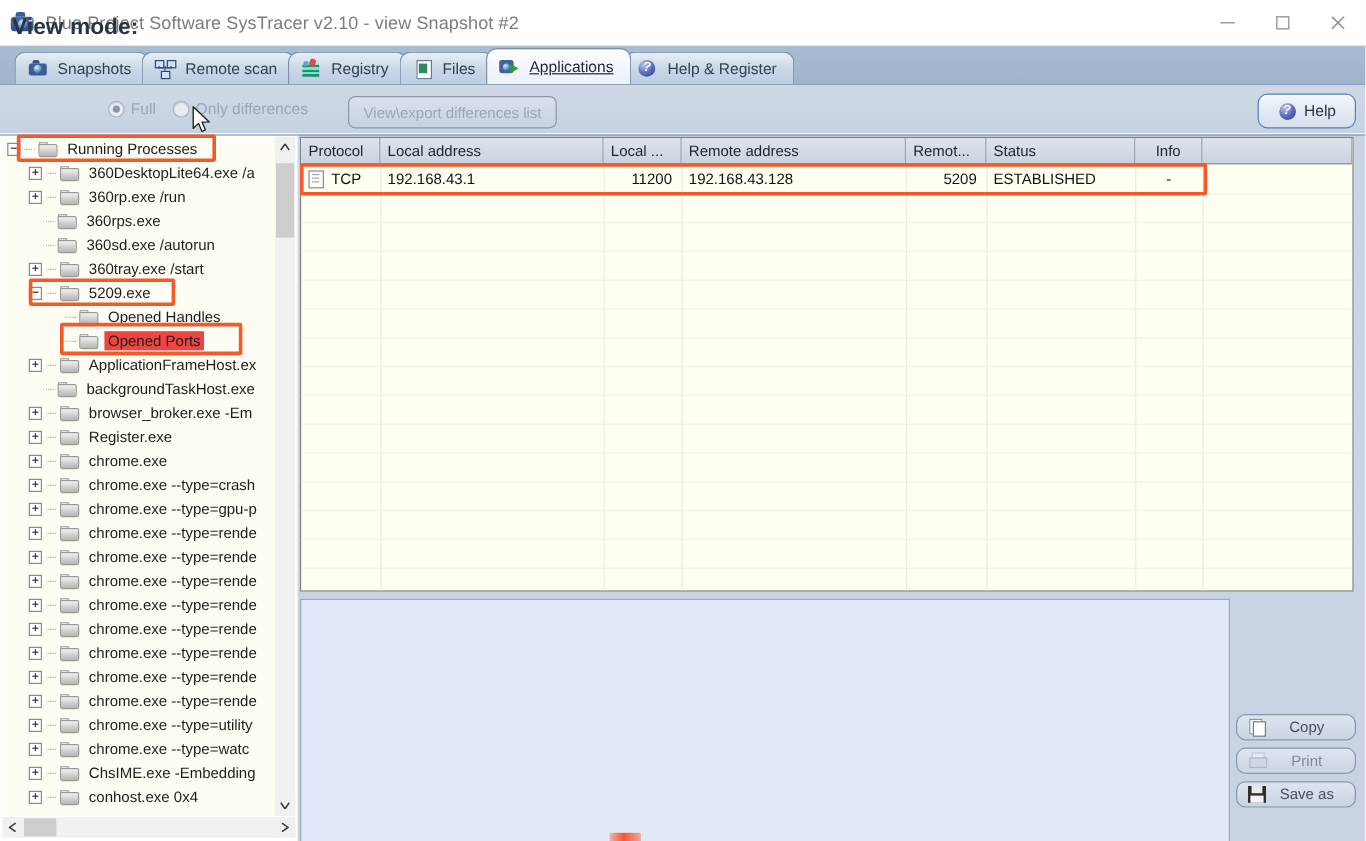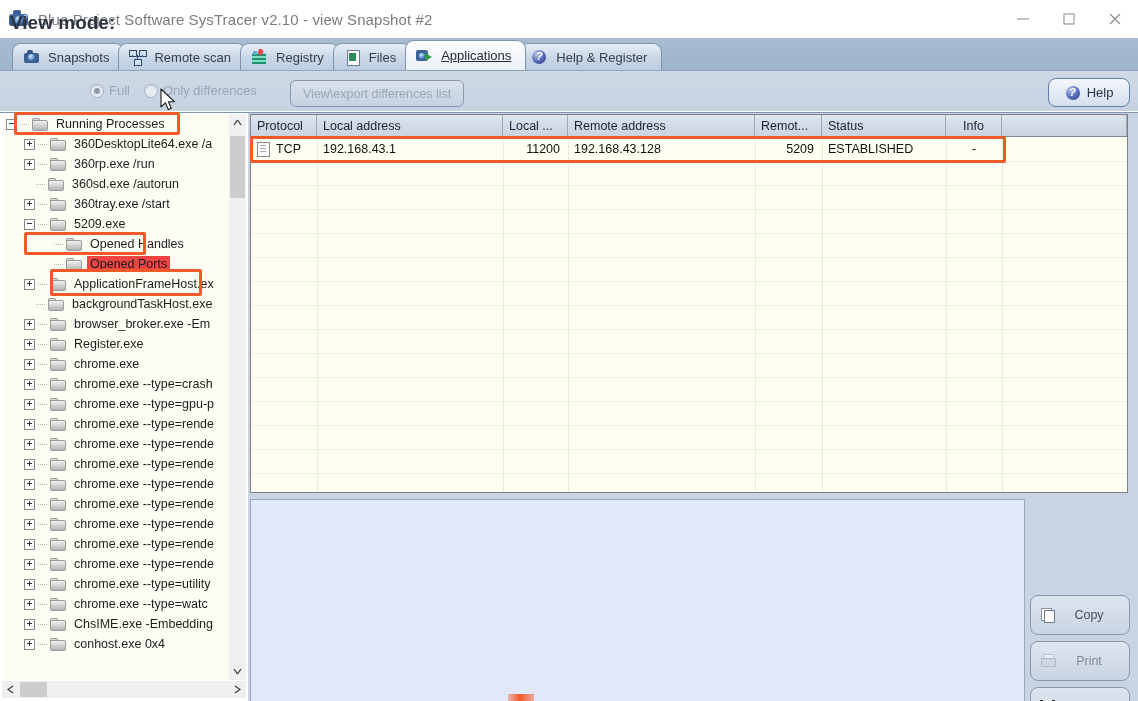--- a/index.html
+++ b/index.html
@@ -320,21 +320,21 @@
     width: 775px; height: 203px;
     background: #e1e9f9;
     border: 1px solid #9aa9bd;
     box-sizing: border-box;
   }
   .side-buttons {
     position: absolute; left: 782px; top: 482px;
     width: 102px;
   }
   .sbtn {
-    width: 100px; height: 40px; margin-bottom: 6px;
+    width: 100px; height: 22px; margin-bottom: 6px;
     display: flex; align-items: center;
     border: 1px solid #8a98ab; border-radius: 8px;
     background: linear-gradient(180deg,#dde5ef 0%,#c9d4e3 100%);
     font-size: 12.5px; color: #7f8b9b;
     box-sizing: border-box;
   }
   .sbtn .sico { width: 18px; height: 16px; margin: 0 6px 0 8px; flex: 0 0 auto; position: relative; }
   .sbtn .slab { flex: 1 1 auto; text-align: center; padding-right: 14px; }
   .sbtn.enabled { color: #46505e; }
   
@@ -508,20 +508,30 @@
           </div>
           <div class="tnode">
             <span style="width: 22px; flex: 0 0 auto;"></span>
             <span class="tplus plus"></span>
             <span class="tdash"></span>
             <span class="folder">
               <i class="ft"></i>
               <i class="fb"></i>
             </span>
             <span class="tlabel">360rp.exe /run</span>
+          </div>
+          <div class="tnode">
+            <span style="width: 22px; flex: 0 0 auto;"></span>
+            <span class="tspacer"></span>
+            <span class="tdash"></span>
+            <span class="folder">
+              <i class="ft"></i>
+              <i class="fb"></i>
+            </span>
+            <span class="tlabel">360rps.exe</span>
           </div>
           <div class="tnode">
             <span style="width: 22px; flex: 0 0 auto;"></span>
             <span class="tspacer"></span>
             <span class="tdash"></span>
             <span class="folder">
               <i class="ft"></i>
               <i class="fb"></i>
             </span>
             <span class="tlabel">360sd.exe /autorun</span>

